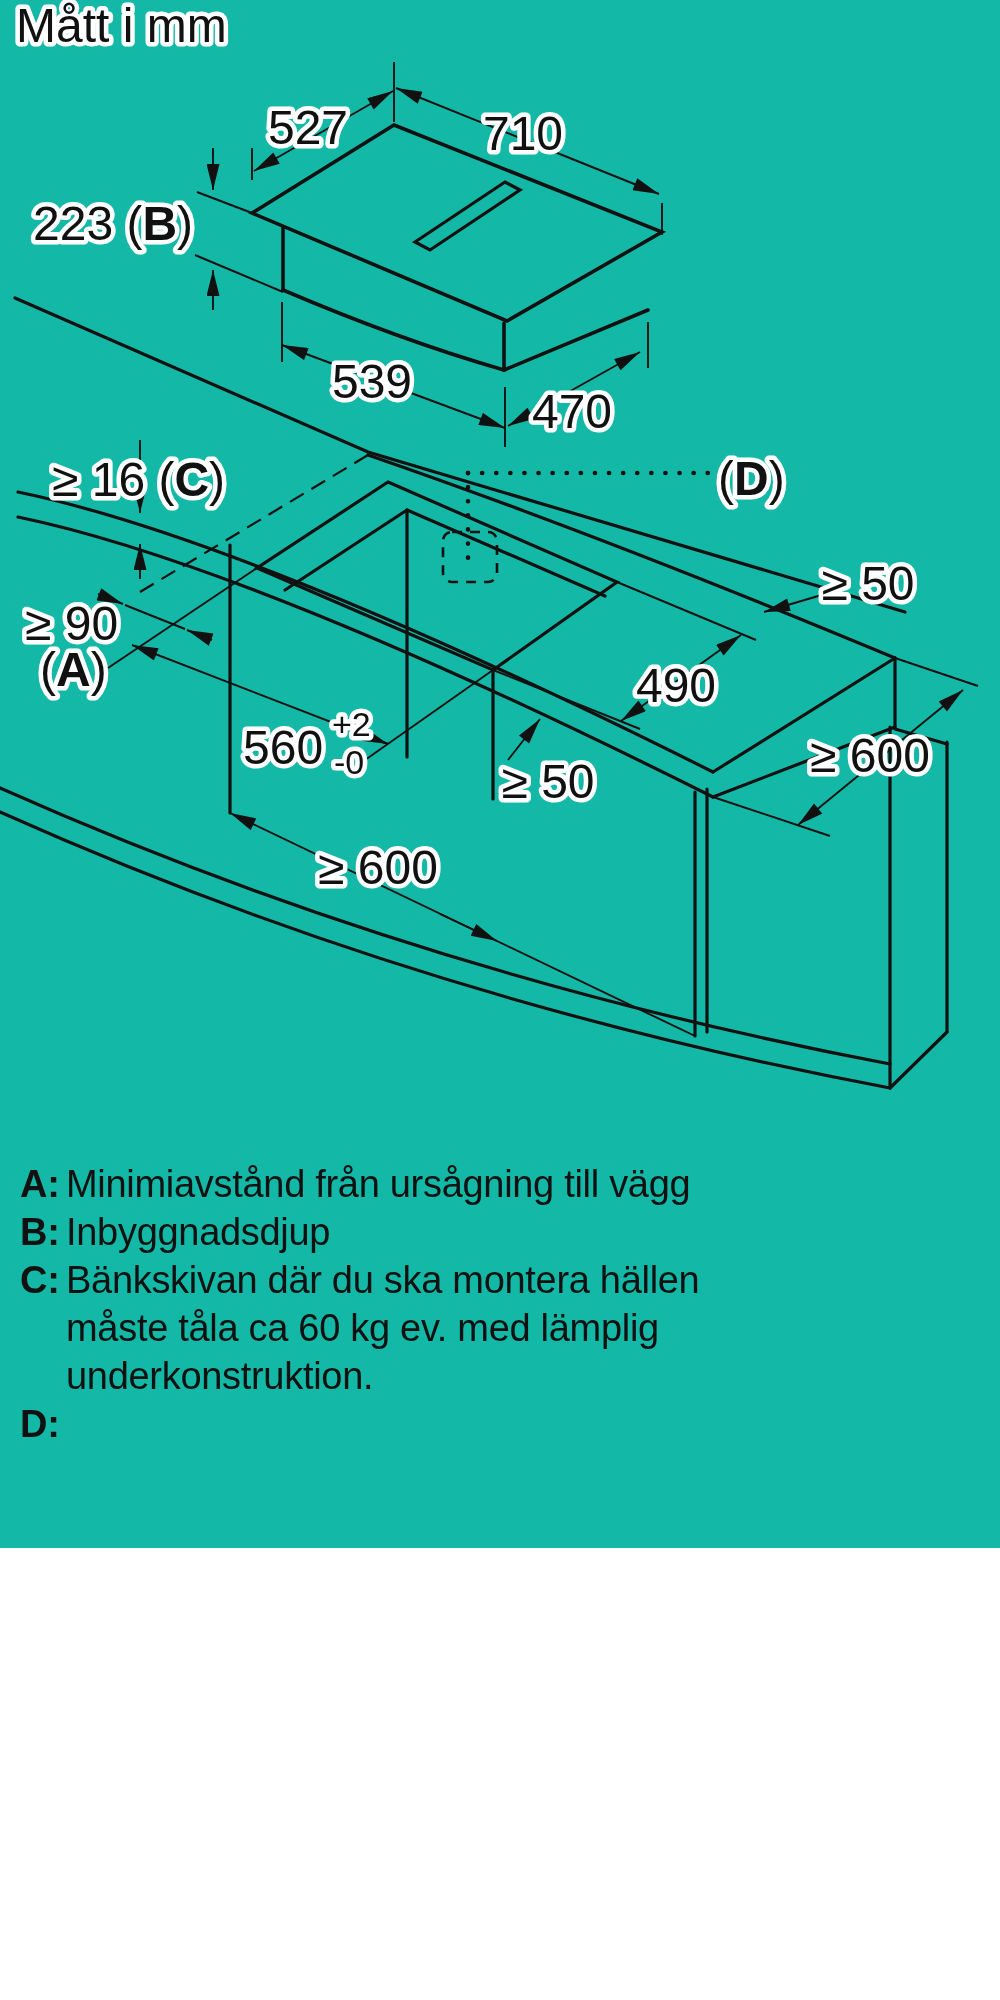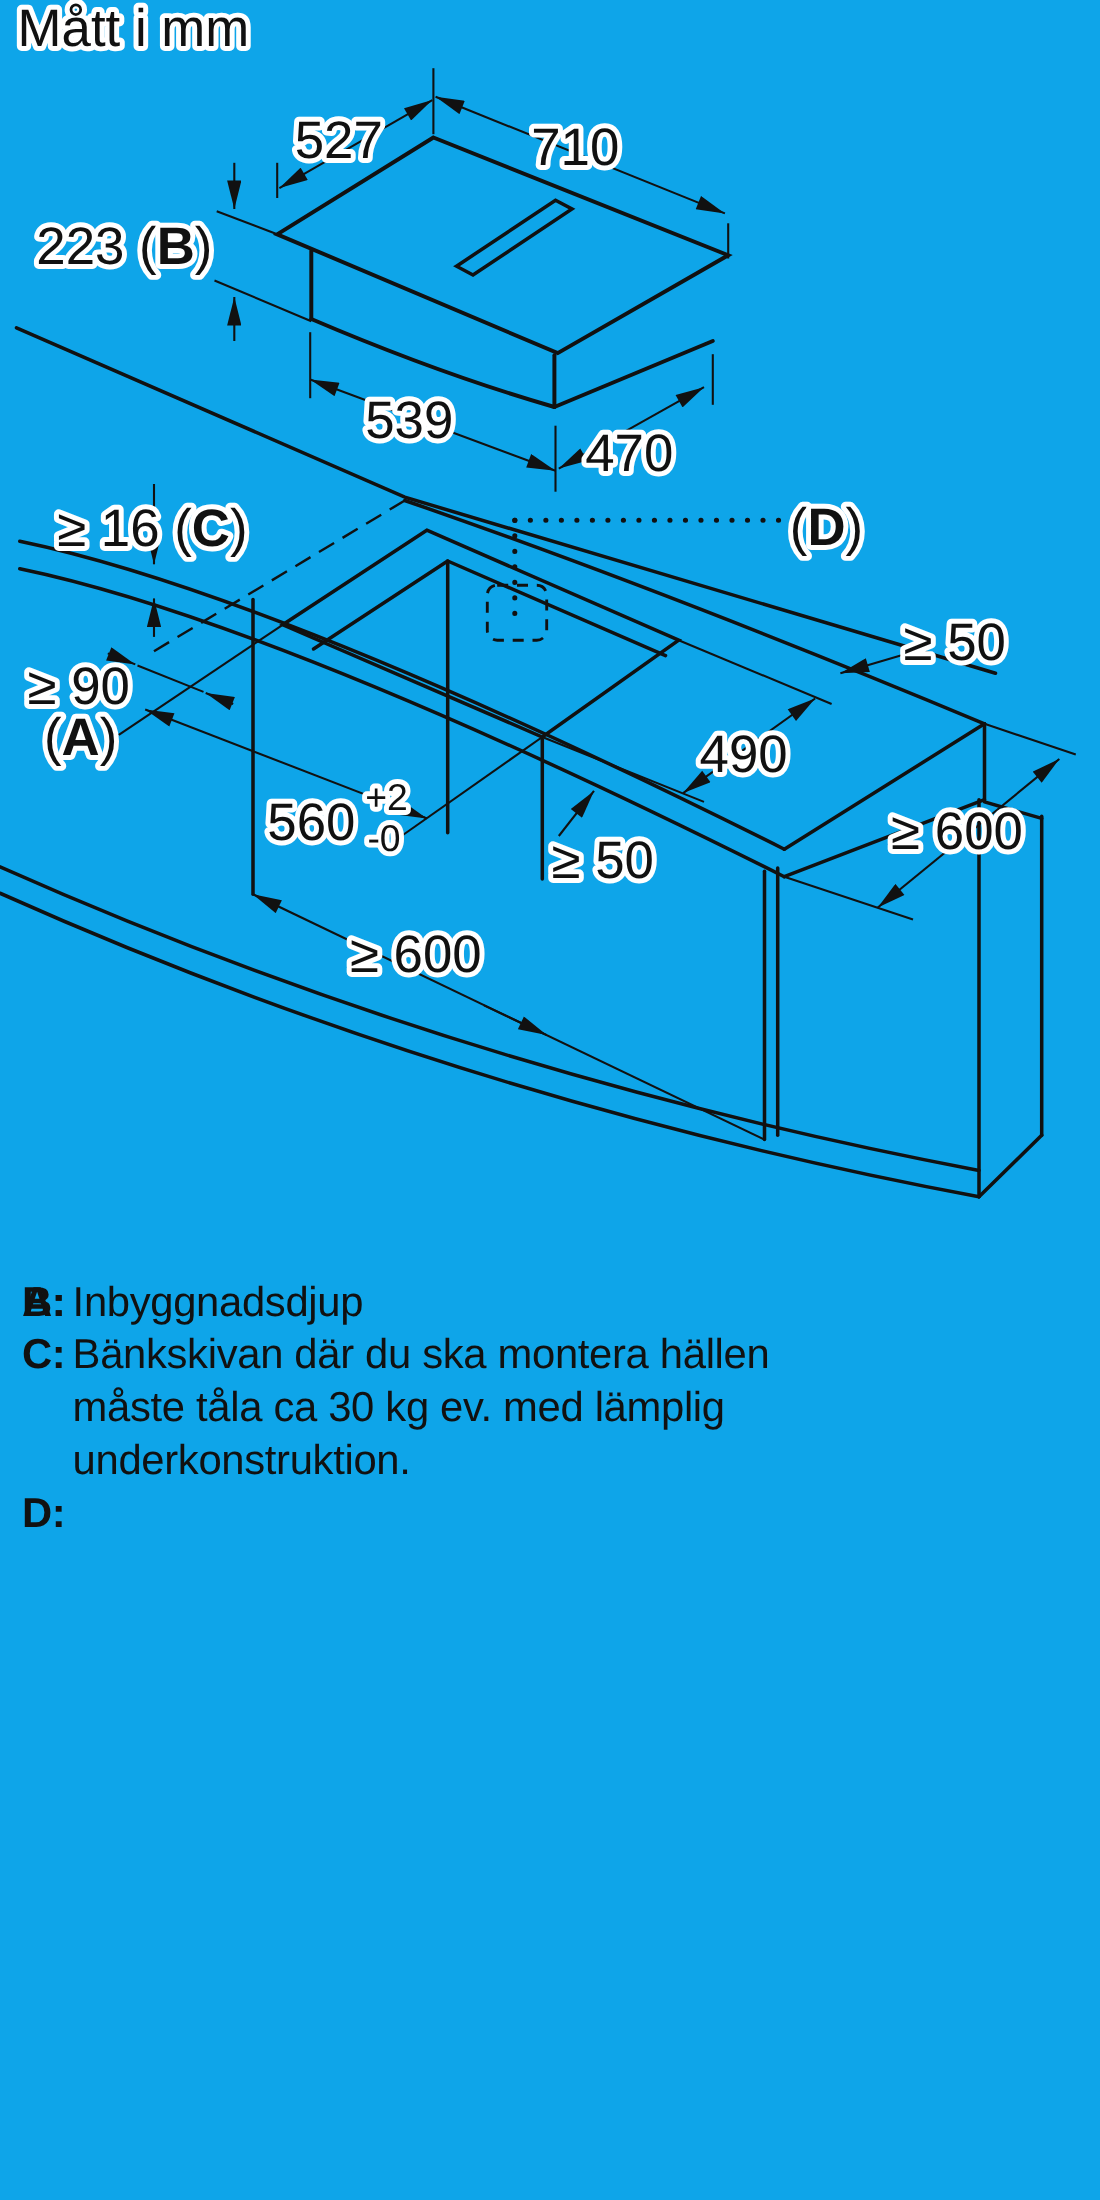--- a/index.html
+++ b/index.html
@@ -1,16 +1,16 @@
 <!DOCTYPE html>
 <html><head>
 <meta charset="utf-8">
 <style>
   html,body{margin:0;padding:0;background:#fff;}
-  #canvas{position:relative;width:1000px;height:2000px;background:#0ea5e9;overflow:hidden;
+  #canvas{position:relative;width:1000px;height:1548px;background:#14b8a6;overflow:hidden;
           font-family:"Liberation Sans",sans-serif;color:#111;}
   #drawing{position:absolute;left:0;top:0;}
   svg text{font-family:"Liberation Sans",sans-serif;fill:#111;
            paint-order:stroke;stroke:#ffffff;stroke-width:9px;stroke-linejoin:round;}
   .t48{font-size:48px;}
   .t34{font-size:34px;}
   .bold{font-weight:bold;}
   .ln{stroke:#111;stroke-width:3.2;fill:none;stroke-linecap:round;}
   .lnthick{stroke:#111;stroke-width:3.6;fill:none;stroke-linecap:round;}
   .dim{stroke:#111;stroke-width:1.9;fill:none;}
@@ -176,27 +176,28 @@
         <line class="dim" x1="230" y1="813" x2="695" y2="1036" marker-start="url(#ah)"></line>
         <line class="dim" x1="440" y1="914" x2="497" y2="941" marker-end="url(#ah)"></line>
         <text class="t48" x="378" y="884" text-anchor="middle">≥ 600</text>
       </g>
     </g>
   </svg>
 
   <div id="legend">
     <div class="legend-item">
       <span class="legend-key">A:</span>
+      <span>Minimiavstånd från ursågning till vägg</span>
     </div>
     <div class="legend-item">
       <span class="legend-key">B:</span>
       <span>Inbyggnadsdjup</span>
     </div>
     <div class="legend-item">
       <span class="legend-key">C:</span>
-      <span>Bänkskivan där du ska montera hällen måste tåla ca 30 kg ev. med lämplig underkonstruktion.</span>
+      <span>Bänkskivan där du ska montera hällen måste tåla ca 60 kg ev. med lämplig underkonstruktion.</span>
     </div>
     <div class="legend-item">
       <span class="legend-key">D:</span>
     </div>
   </div>
 
 </div>
 
 </body></html>

